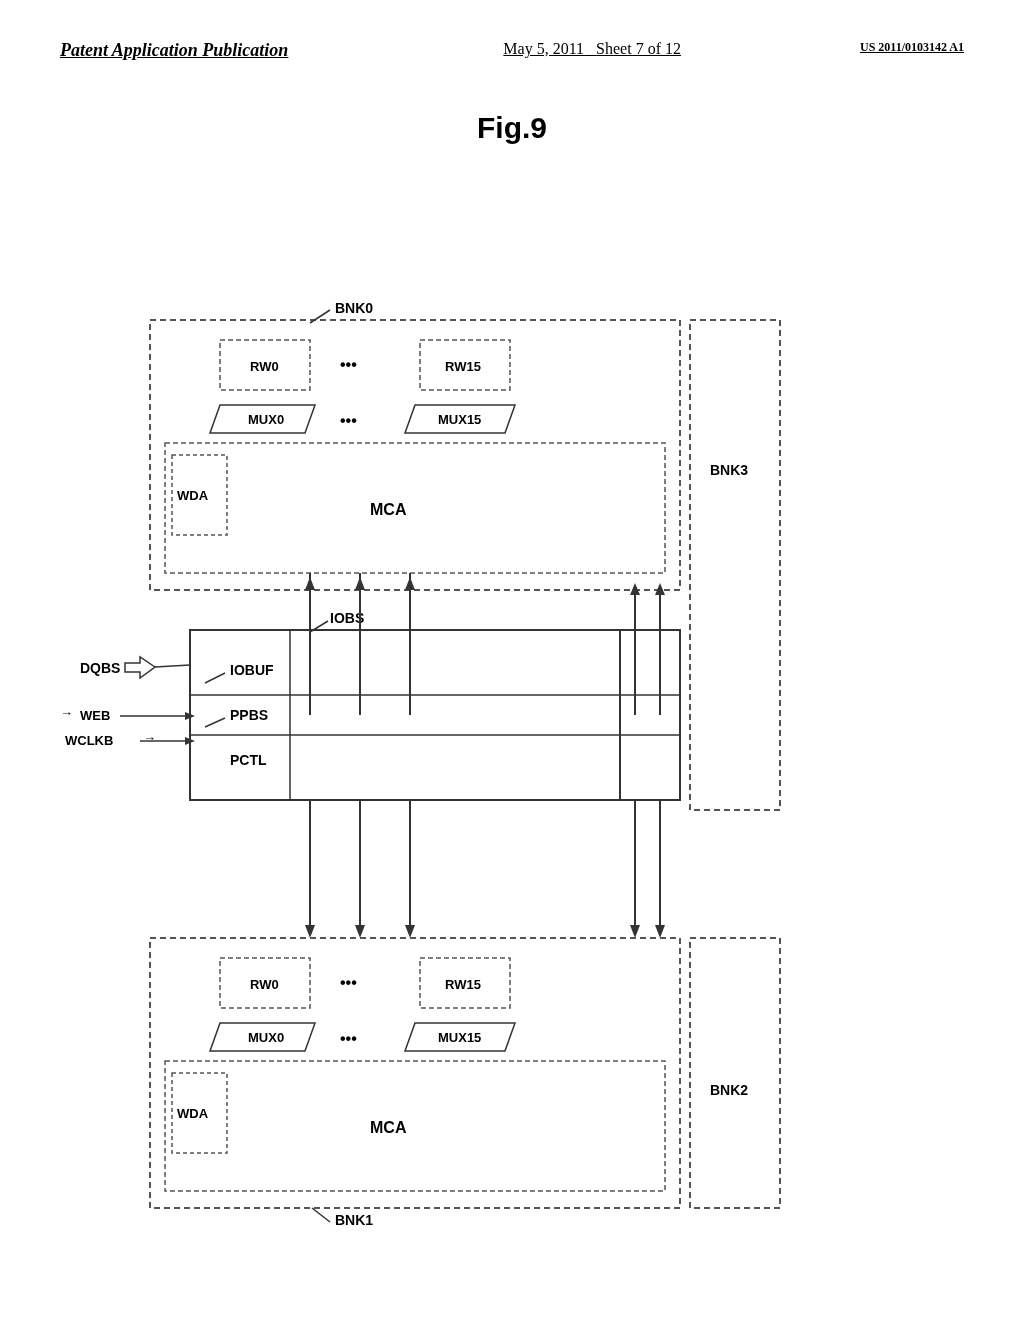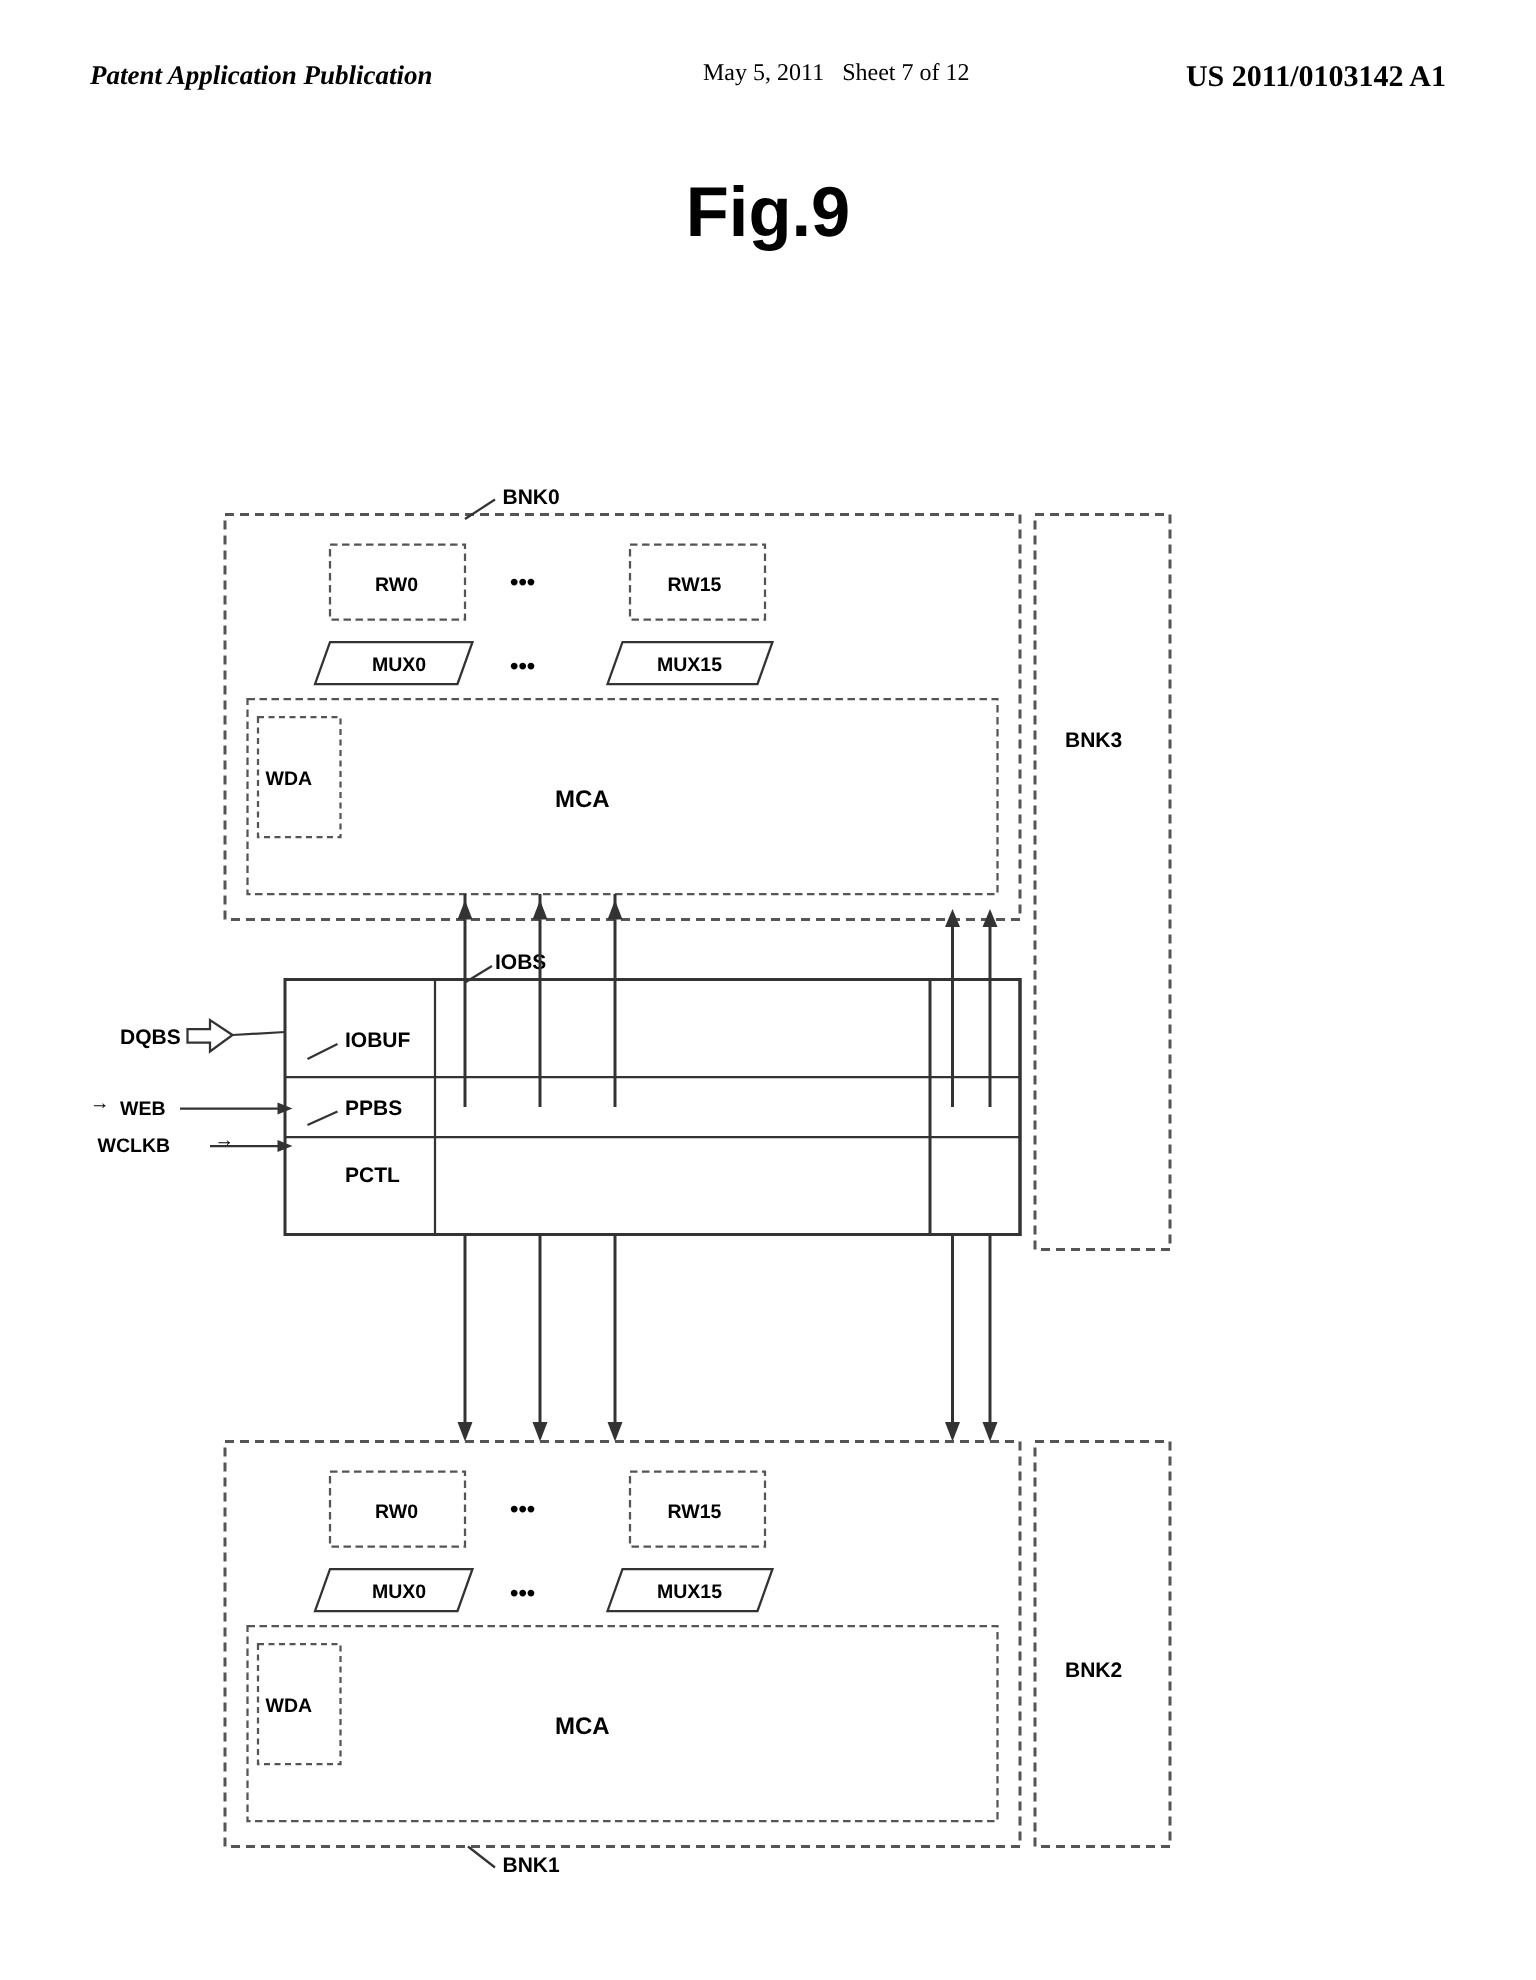--- a/index.html
+++ b/index.html
@@ -12,41 +12,42 @@
       overflow: hidden;
     }
 
     
     .header {
       display: flex;
       justify-content: space-between;
       align-items: flex-start;
       padding: 40px 60px 20px 60px;
       border-bottom: none;
+      text-decoration: underline;
     }
     .header-left {
       font-size: 18px;
       font-weight: bold;
       font-style: italic;
     }
     .header-center {
       font-size: 16px;
       text-align: center;
       margin-left: 36px;
     }
     .header-right {
-      font-size: 20px;
+      font-size: 12px;
       font-weight: bold;
       text-align: right;
     }
 
     
     .fig-title {
       text-align: center;
-      font-size: 47px;
+      font-size: 30px;
       font-weight: bold;
       margin-top: 30px;
       margin-bottom: 30px;
       font-family: Arial, sans-serif;
     }
   </style>
 </head>
 <body>
 
 <div class="header">

